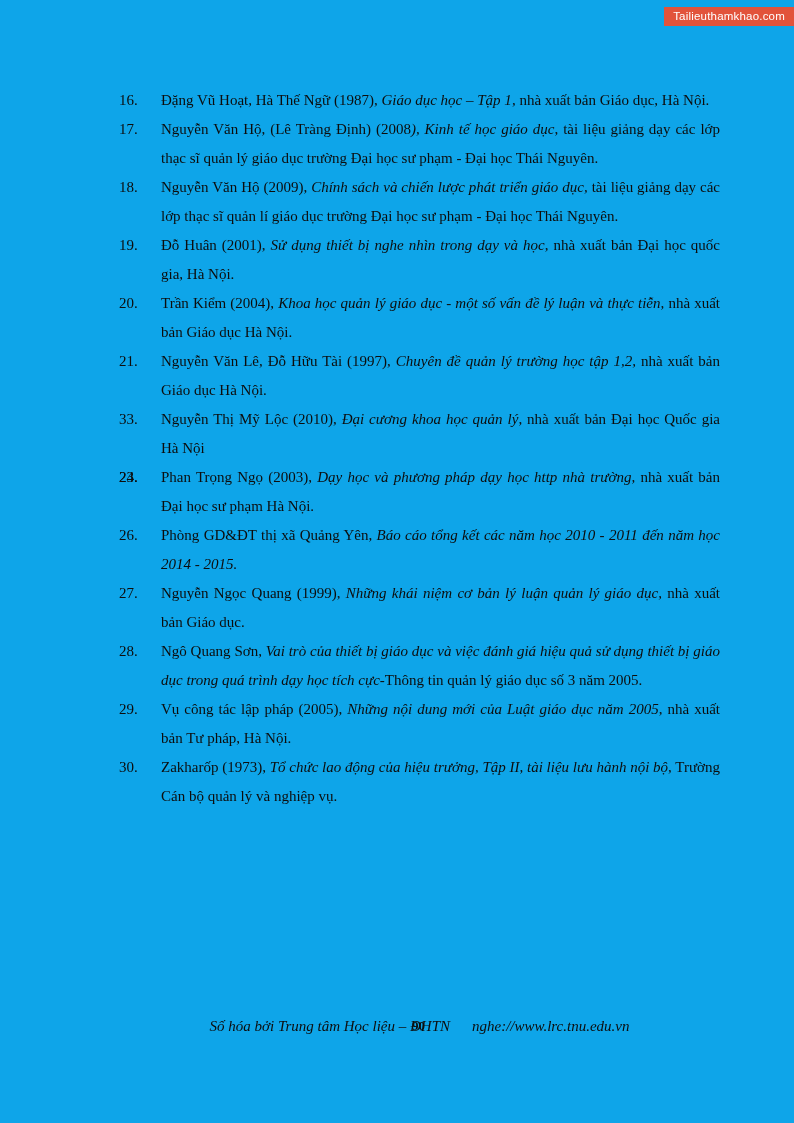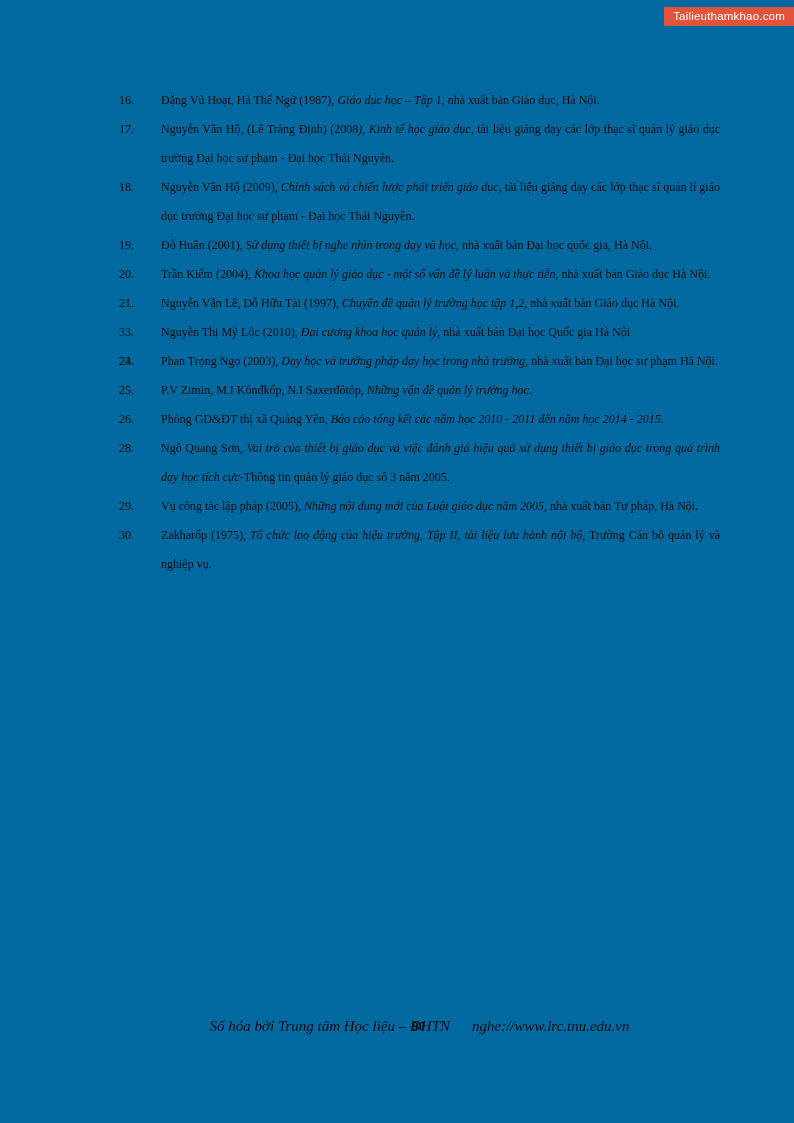--- a/index.html
+++ b/index.html
@@ -1,42 +1,42 @@
 <!DOCTYPE html>
 <html><head>
 <meta charset="utf-8">
 <style>
   html, body { margin: 0; padding: 0; background: #ffffff; }
   .page {
     position: relative;
     width: 794px;
     height: 1123px;
     margin: 0 auto;
-    background: #0369a1;
+    background: #0ea5e9;
     font-family: "Liberation Serif", "DejaVu Serif", serif;
     color: #0d0d0d;
     overflow: hidden;
   }
   .watermark {
     position: absolute;
     top: 7px;
     right: 0;
     background: #e2533b;
     color: #ffffff;
     font-family: "Liberation Sans", "DejaVu Sans", sans-serif;
     font-size: 11.5px;
     padding: 3px 9px 4px 9px;
     letter-spacing: 0.2px;
   }
   .ref-list {
     position: absolute;
     top: 86px;
     left: 119px;
     width: 601px;
-    font-size: 12px;
+    font-size: 15px;
     line-height: 29px;
   }
   .ref-item {
     position: relative;
     padding-left: 42px;
     text-align: justify;
   }
   .ref-num {
     position: absolute;
     left: 0;
@@ -73,26 +73,26 @@
 
   <div class="ref-list">
       <div class="ref-item"><span class="ref-num">16.</span><span><span>Đặng Vũ Hoạt, Hà Thế Ngữ (1987), </span><em>Giáo dục học – Tập 1</em><span>, nhà xuất bản Giáo dục, Hà Nội.</span></span></div>
       <div class="ref-item"><span class="ref-num">17.</span><span><span>Nguyễn Văn Hộ, (Lê Tràng Định) (2008</span><em>), Kinh tế học giáo dục</em><span>, tài liệu giảng dạy các lớp thạc sĩ quản lý giáo dục trường Đại học sư phạm - Đại học Thái Nguyên.</span></span></div>
       <div class="ref-item"><span class="ref-num">18.</span><span><span>Nguyễn Văn Hộ (2009), </span><em>Chính sách và chiến lược phát triển giáo dục,</em><span> tài liệu giảng dạy các lớp thạc sĩ quản lí giáo dục trường Đại học sư phạm - Đại học Thái Nguyên.</span></span></div>
       <div class="ref-item"><span class="ref-num">19.</span><span><span>Đỗ Huân (2001), </span><em>Sử dụng thiết bị nghe nhìn trong dạy và học,</em><span> nhà xuất bản Đại học quốc gia, Hà Nội.</span></span></div>
       <div class="ref-item"><span class="ref-num">20.</span><span><span>Trần Kiểm (2004), </span><em>Khoa học quản lý giáo dục - một số vấn đề lý luận và thực tiễn,</em><span> nhà xuất bản Giáo dục Hà Nội.</span></span></div>
       <div class="ref-item"><span class="ref-num">21.</span><span><span> Nguyễn Văn Lê, Đỗ Hữu Tài (1997), </span><em>Chuyên đề quản lý trường học tập 1,2,</em><span> nhà xuất bản Giáo dục Hà Nội.</span></span></div>
       <div class="ref-item"><span class="ref-num">33.</span><span><span>Nguyễn Thị Mỹ Lộc (2010), </span><em>Đại cương khoa học quản lý</em><span>, nhà xuất bản Đại học Quốc gia Hà Nội</span></span></div>
       <div class="ref-item"><span class="ref-num">23.</span></div>
-      <div class="ref-item"><span class="ref-num">24.</span><span><span>Phan Trọng Ngọ (2003), </span><em>Dạy học và trưởng pháp dạy học trong nhà trường,</em><span> nhà xuất bản Đại học sư phạm Hà Nội.</span></span></div>
-      <div class="ref-item"><span class="ref-num">25.</span><span><span>P.V Zimin, M.I Kônđkốp, N.I Saxerđôtôp,  </span><em>Những vấn đề quản lý trường học.</em></span></div>
+      <div class="ref-item"><span class="ref-num">24.</span><span><span>Phan Trọng Ngọ (2003), </span><em>Dạy học và phương pháp dạy học http nhà trường,</em><span> nhà xuất bản Đại học sư phạm Hà Nội.</span></span></div>
       <div class="ref-item"><span class="ref-num">26.</span><span><span>Phòng GD&amp;ĐT thị xã Quảng Yên, </span><em>Báo cáo tổng kết các năm học 2010 - 2011 đến năm học 2014 - 2015.</em></span></div>
+      <div class="ref-item"><span class="ref-num">27.</span><span><span>Nguyễn Ngọc Quang (1999), </span><em>Những khái niệm cơ bản lý luận quản lý giáo dục,</em><span> nhà xuất bản Giáo dục.</span></span></div>
       <div class="ref-item"><span class="ref-num">28.</span><span><span> Ngô Quang Sơn, </span><em>Vai trò của thiết bị giáo dục và việc đánh giá hiệu quả sử dụng thiết bị giáo dục trong quá trình dạy học tích cực</em><span>-Thông tin quản lý giáo dục số 3 năm 2005.</span></span></div>
       <div class="ref-item"><span class="ref-num">29.</span><span><span>Vụ công tác lập pháp (2005), </span><em>Những nội dung mới của Luật giáo dục năm 2005</em><span>, nhà xuất bản Tư pháp, Hà Nội.</span></span></div>
-      <div class="ref-item"><span class="ref-num">30.</span><span><span>Zakharốp (1975), </span><em>Tổ chức lao động của hiệu trưởng, Tập II, tài liệu lưu hành nội bộ</em><span>, Trường Cán bộ quản lý và nghiệp vụ.</span></span></div>
+      <div class="ref-item"><span class="ref-num">30.</span><span><span>Zakharốp (1973), </span><em>Tổ chức lao động của hiệu trưởng, Tập II, tài liệu lưu hành nội bộ</em><span>, Trường Cán bộ quản lý và nghiệp vụ.</span></span></div>
     </div>
 
   <div class="footer">
     <span>Số hóa bởi Trung tâm Học liệu – ĐHTN</span>
     <span class="page-num">90</span>
     <span>nghe://www.lrc.tnu.edu.vn</span>
   </div>
 
 </div>
 

